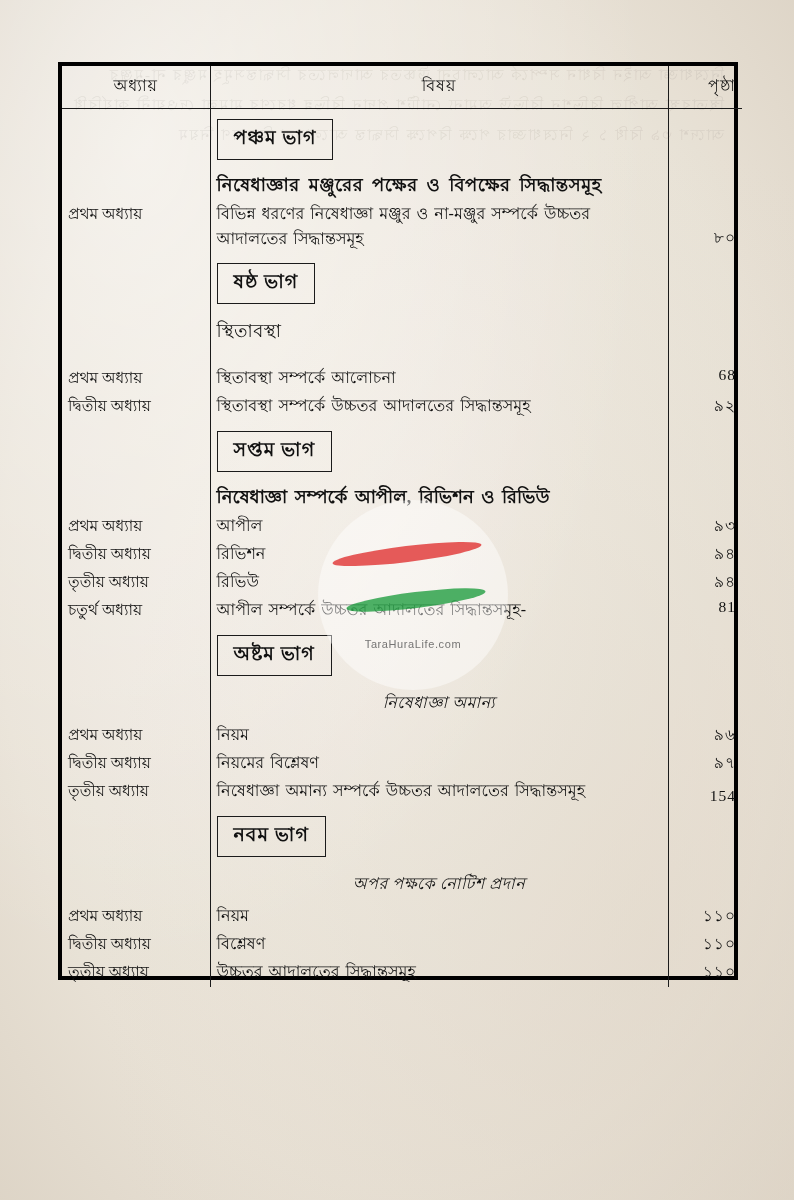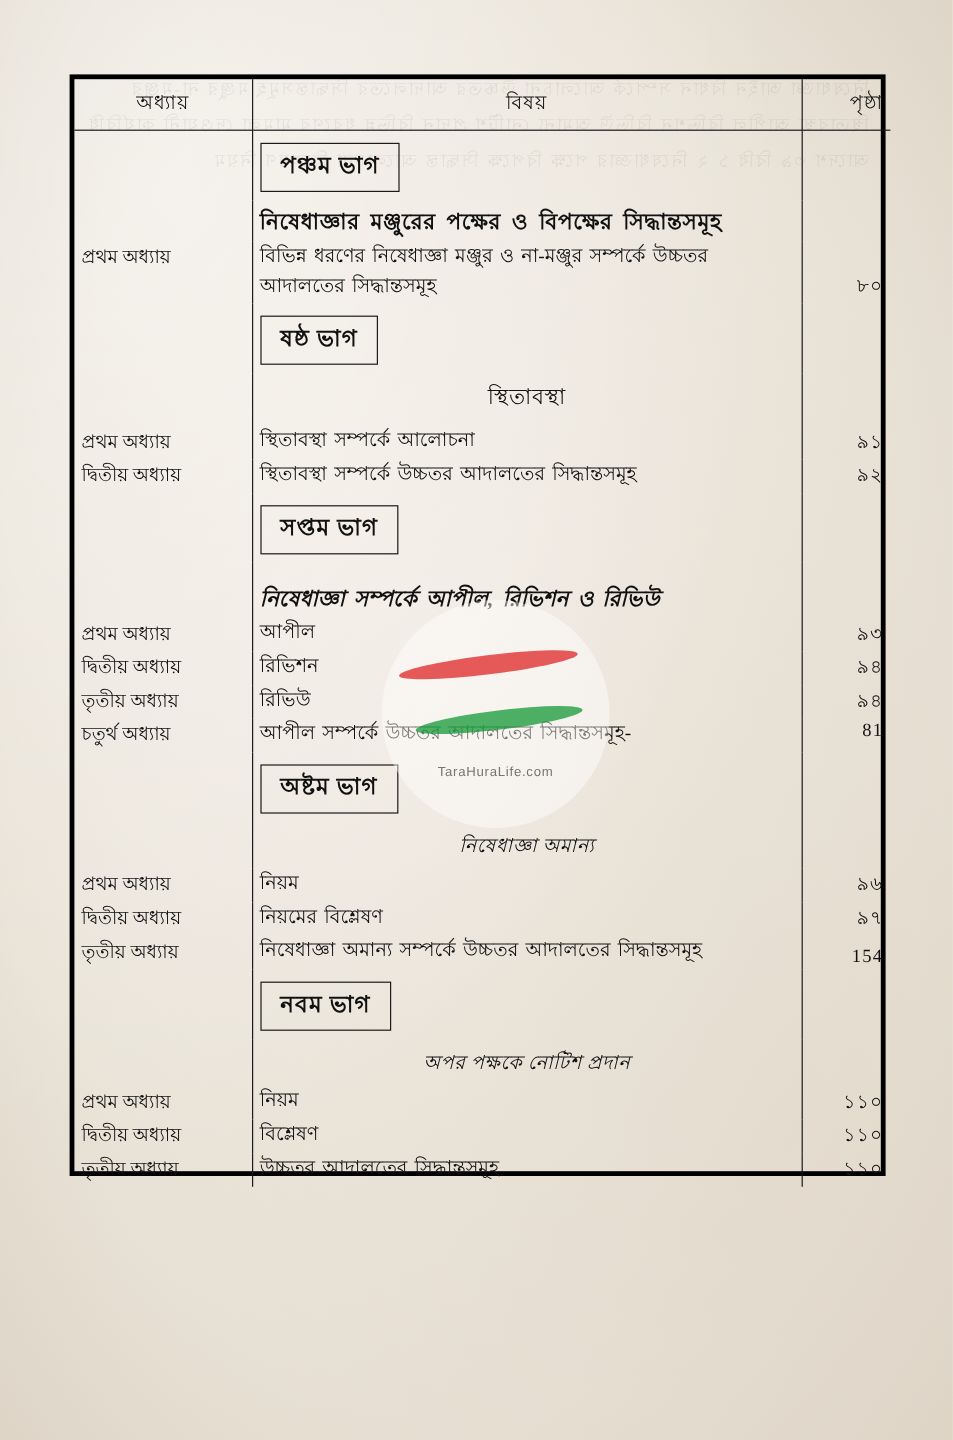--- a/index.html
+++ b/index.html
@@ -101,38 +101,36 @@
 
   .part-title-bold {
     font-weight: bold;
     font-size: 18px;
     line-height: 1.45;
     letter-spacing: 0.5px;
     margin: 4px 0 2px;
     word-spacing: 4px;
   }
   .part-title-italic {
-    font-style: italic;
     font-weight: bold;
     font-size: 18px;
     line-height: 1.45;
-    margin: 16px 0 2px;
+    margin: 4px 0 2px;
     word-spacing: 3px;
   }
   .sub-center-italic {
     text-align: center;
     font-style: italic;
     font-size: 16px;
     margin: 6px 0 4px;
     letter-spacing: 0.5px;
   }
   .sub-center {
-    text-align: center;
     font-size: 18px;
-    margin: 5px 0 6px;
+    margin: 5px 0 16px;
     letter-spacing: 0.5px;
   }
   .entry-text {
     font-size: 16px;
     line-height: 1.5;
     word-spacing: 2px;
   }
   .entry-text.two-line { line-height: 1.55; }
 
   
@@ -247,21 +245,21 @@
         <td class="subject">
           <div class="sub-center">স্থিতাবস্থা</div>
         </td>
         <td class="page"></td>
       </tr>
       <tr class="row-line">
         <td class="chap">প্রথম অধ্যায়</td>
         <td class="subject">
           <div class="entry-text">স্থিতাবস্থা সম্পর্কে আলোচনা</div>
         </td>
-        <td class="page">৯১</td>
+        <td class="page">68</td>
       </tr>
       <tr class="row-line">
         <td class="chap">দ্বিতীয় অধ্যায়</td>
         <td class="subject">
           <div class="entry-text">স্থিতাবস্থা সম্পর্কে উচ্চতর আদালতের সিদ্ধান্তসমূহ</div>
         </td>
         <td class="page">৯২</td>
       </tr>
 
       <tr>

